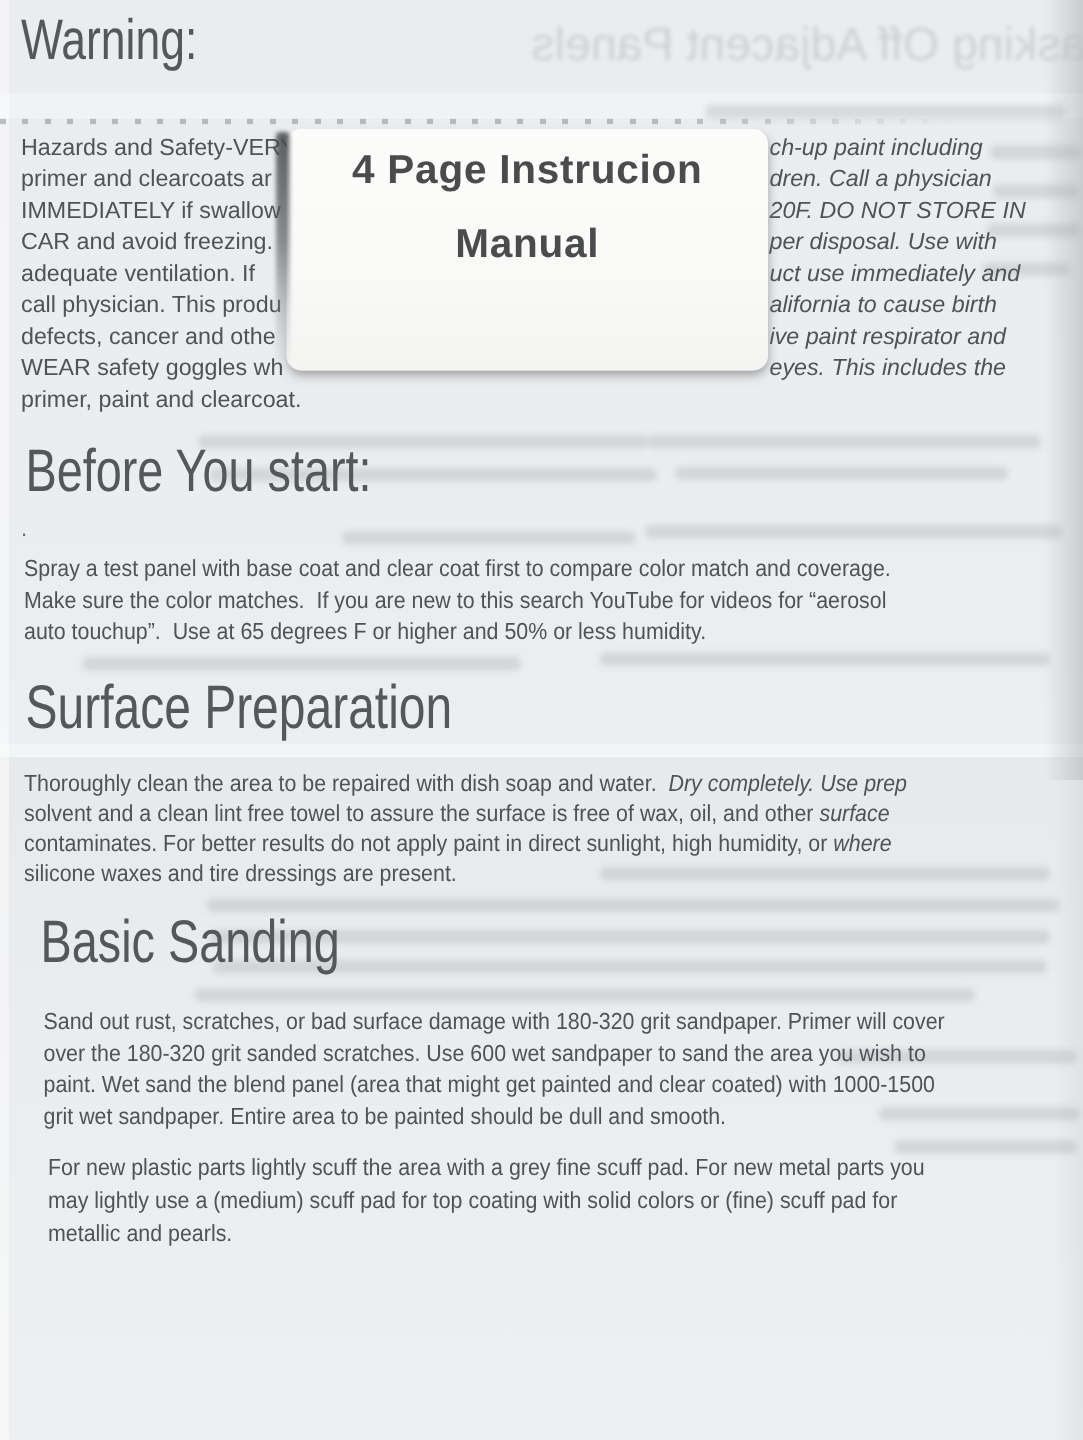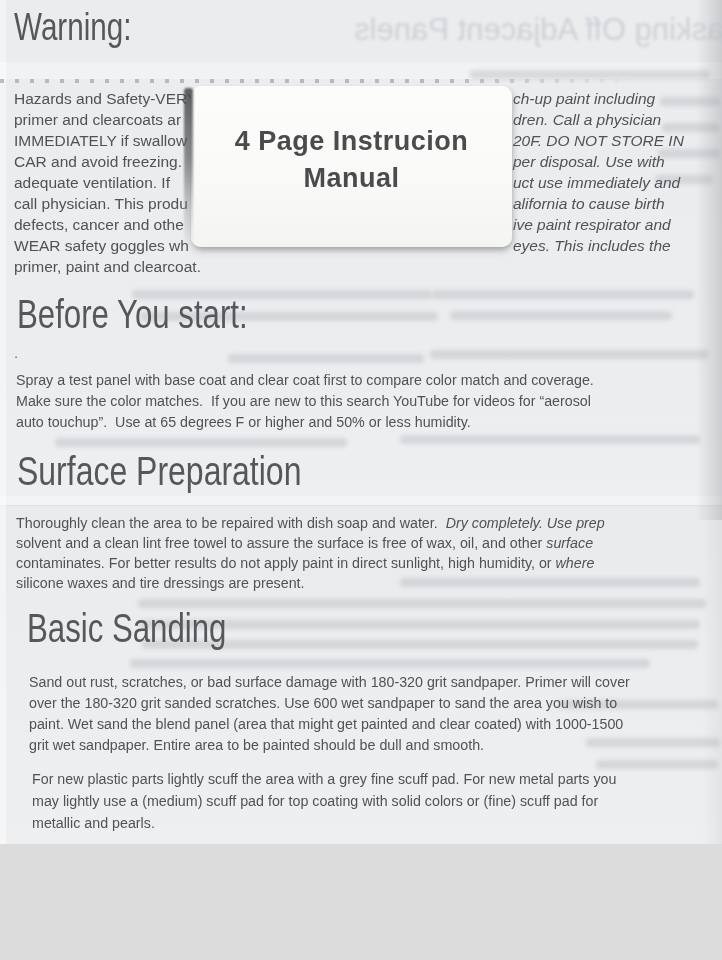--- a/index.html
+++ b/index.html
@@ -1,17 +1,17 @@
 <!DOCTYPE html>
 <html><head>
 <meta charset="utf-8">
 <style>
   html,body{margin:0;padding:0;background:#dcdcdc;}
   .page{
-    position:relative;width:722px;height:844px;overflow:hidden;
+    position:relative;width:722px;height:960px;overflow:hidden;
     background:linear-gradient(180deg,#ebecee 0%,#ecedef 45%,#f1f2f4 78%,#f3f4f5 100%);
     font-family:"Liberation Sans","DejaVu Sans",sans-serif;color:#505358;
   }
   .band-light{position:absolute;left:0;top:62px;width:100%;height:17px;background:#f3f4f5;opacity:.75;}
   .band-lower{position:absolute;left:0;top:505px;width:100%;height:455px;background:rgba(140,144,138,.045);}
   .overlap-edge{position:absolute;left:0;top:496px;width:100%;height:9px;background:#f5f6f7;opacity:.8;box-shadow:0 1px 1px rgba(60,60,60,.06);}
   .right-shadow-top{position:absolute;right:0;top:0;width:26px;height:520px;background:linear-gradient(90deg,rgba(125,130,134,0),rgba(125,130,134,.30));}
   .right-shadow-bottom{position:absolute;right:0;top:520px;width:20px;height:440px;background:linear-gradient(90deg,rgba(125,130,134,0),rgba(125,130,134,.10));}
   .left-strip{position:absolute;left:0;top:0;width:6px;height:100%;background:rgba(255,255,255,.45);}
 
@@ -32,24 +32,24 @@
   #p-sand2{left:32px;top:768px;line-height:22px;}
   .tline{white-space:pre;}
   .it{font-style:italic;}
   .dot{position:absolute;left:14px;top:344px;font-size:15px;color:#6a6d70;z-index:2;}
 
   .sticker{
     position:absolute;left:191px;top:86px;width:321px;height:161px;box-sizing:border-box;
     background:linear-gradient(180deg,#fcfcfb 0%,#f9f9f8 60%,#f4f4f3 100%);
     border-radius:10px;z-index:3;
     box-shadow:0 5px 7px -2px rgba(108,110,113,.55),3px 2px 5px -1px rgba(128,130,133,.25);
-    display:flex;flex-direction:column;align-items:center;padding-top:42px;
+    display:flex;flex-direction:column;align-items:center;padding-top:14px;
   }
   .sticker-line{font-weight:700;font-size:27px;line-height:1;color:#4a4b4d;letter-spacing:.5px;white-space:pre;}
-  .sticker-line + .sticker-line{margin-top:10px;}
+  .sticker-line + .sticker-line{margin-top:22px;}
   .sticker-fold{
     position:absolute;left:184px;top:88px;width:9px;height:160px;z-index:4;border-radius:3px;
     background:linear-gradient(180deg,rgba(68,70,72,.85) 0%,rgba(88,90,93,.65) 45%,rgba(138,140,143,.35) 75%,rgba(190,192,195,0) 100%);
     filter:blur(1.3px);
   }
   .perforation{
     position:absolute;left:0;top:79px;width:640px;height:4px;z-index:1;
     background:repeating-linear-gradient(90deg,rgba(138,145,151,.55) 0 4px,rgba(138,145,151,0) 4px 15px);
     filter:blur(.4px);
     -webkit-mask-image:linear-gradient(90deg,#000 70%,transparent 100%);

